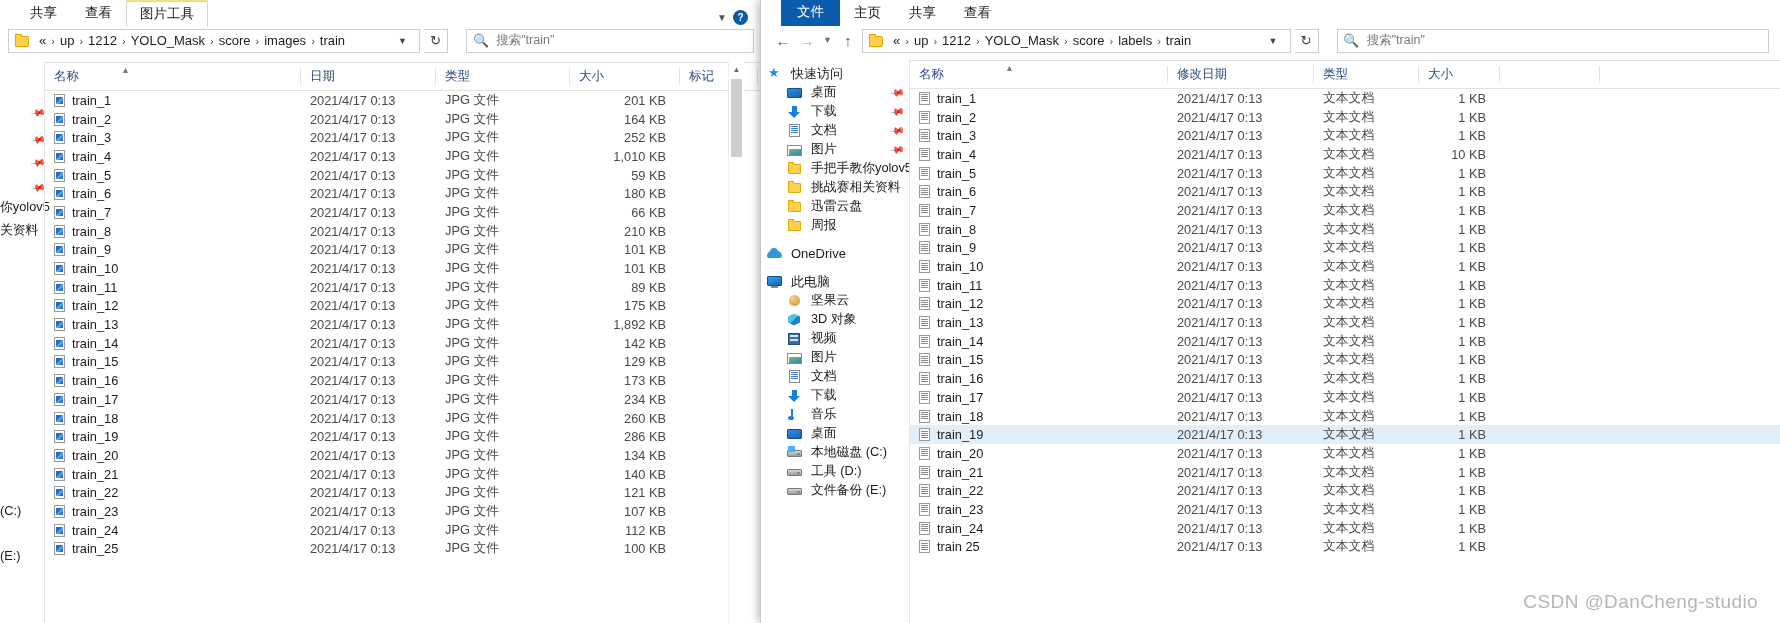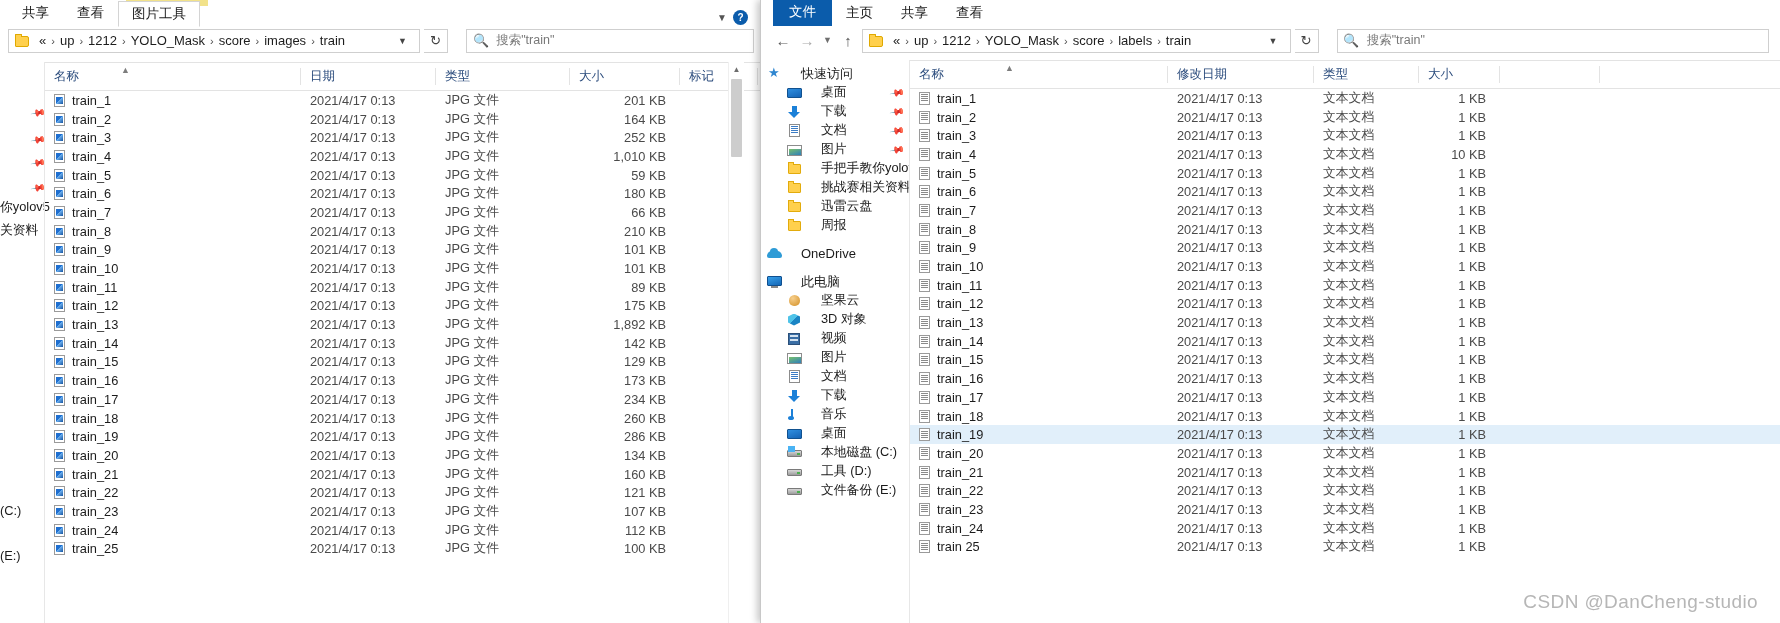--- a/index.html
+++ b/index.html
@@ -11,21 +11,21 @@
     position:relative;
   }
   
   .win{position:absolute;background:#fff;overflow:hidden;}
 
   
   #win-left{left:0;top:0;width:760px;height:623px;z-index:1;}
   #win-right{left:760px;top:0;width:1020px;height:623px;z-index:2;
     box-shadow:-3px 0 7px rgba(0,0,0,.22);border-left:1px solid #c8c8c8;}
 
-  .ribbon-tabs{height:26px;display:flex;align-items:flex-end;padding-left:8px;background:#fff;}
+  .ribbon-tabs{height:26px;display:flex;align-items:flex-end;padding-left:8px;background:#fff;margin-left:8px;}
   .rtab{padding:3px 13px 4px;font-size:13.5px;color:#1b1b1b;line-height:17px;
         border:1px solid transparent;cursor:default;}
   .rtab.file{background:#0b5cab;color:#fff;border-color:#0b5cab;padding:4px 15px 5px;}
   .rtab.active{border:1px solid #d4d4d4;border-bottom-color:#fff;background:#fff;position:relative;top:1px;}
   .ctx-cap{position:absolute;height:6px;background:#f2e28a;}
 
   .addrbar{display:flex;align-items:center;height:30px;padding:5px 6px 6px 8px;gap:4px;box-sizing:border-box;}
   .navbtn{width:20px;height:20px;display:flex;align-items:center;justify-content:center;
           color:#a9a9a9;font-size:15px;line-height:1;user-select:none;}
   .navbtn.on{color:#5a5a5a;}
@@ -66,21 +66,21 @@
   .ico-jpg:before{content:"";position:absolute;inset:0;background:#fff;border:1px solid #9a9a9a;box-sizing:border-box;}
   .ico-jpg:after{content:"";position:absolute;left:2px;top:3px;width:7px;height:7px;
       background:linear-gradient(135deg,#1f6fd0 0%,#1f6fd0 45%,#6fb3f2 46%,#13519e 100%);}
   .ico-txt{width:11px;height:13px;position:relative;flex:none;}
   .ico-txt:before{content:"";position:absolute;inset:0;background:#fff;border:1px solid #9a9a9a;box-sizing:border-box;}
   .ico-txt:after{content:"";position:absolute;left:2px;top:2.5px;width:7px;height:8px;
       background:repeating-linear-gradient(to bottom,#8a8a8a 0 1px,transparent 1px 2px);}
 
   
   .navpane{width:148px;padding-top:4px;box-sizing:border-box;overflow:hidden;}
-  .nav-item{display:flex;align-items:center;height:19px;padding-left:18px;gap:19px;
+  .nav-item{display:flex;align-items:center;height:19px;padding-left:18px;gap:9px;
             font-size:12.8px;color:#1b1b1b;white-space:nowrap;position:relative;}
   .nav-item.root{padding-left:6px;font-size:13px;}
   .nav-item.l2{padding-left:26px;}
   .nav-gap{height:9px;}
   .pin{position:absolute;right:8px;top:4px;width:10px;height:11px;color:#8f8f8f;font-size:10px;
        line-height:11px;transform:rotate(35deg);}
   .ni{width:15px;height:14px;flex:none;position:relative;}
   .ni-folder:before{content:"";position:absolute;left:1px;top:2px;width:13px;height:10px;
       background:#ffd04d;border:1px solid #e2ab0c;box-sizing:border-box;border-radius:1px;}
   .ni-folder:after{content:"";position:absolute;left:1px;top:0px;width:6px;height:3px;
@@ -379,21 +379,21 @@
           <div class="cell" style="width: 134px;">JPG 文件</div>
           <div class="cell right" style="width: 110px;">134 KB</div>
         </div>
         <div class="row">
           <div class="cell name" style="width: 256px;">
             <span class="ico-jpg"></span>
             <span>train_21</span>
           </div>
           <div class="cell" style="width: 135px;">2021/4/17 0:13</div>
           <div class="cell" style="width: 134px;">JPG 文件</div>
-          <div class="cell right" style="width: 110px;">160 KB</div>
+          <div class="cell right" style="width: 110px;">140 KB</div>
         </div>
         <div class="row">
           <div class="cell name" style="width: 256px;">
             <span class="ico-jpg"></span>
             <span>train_22</span>
           </div>
           <div class="cell" style="width: 135px;">2021/4/17 0:13</div>
           <div class="cell" style="width: 134px;">JPG 文件</div>
           <div class="cell right" style="width: 110px;">121 KB</div>
         </div>

